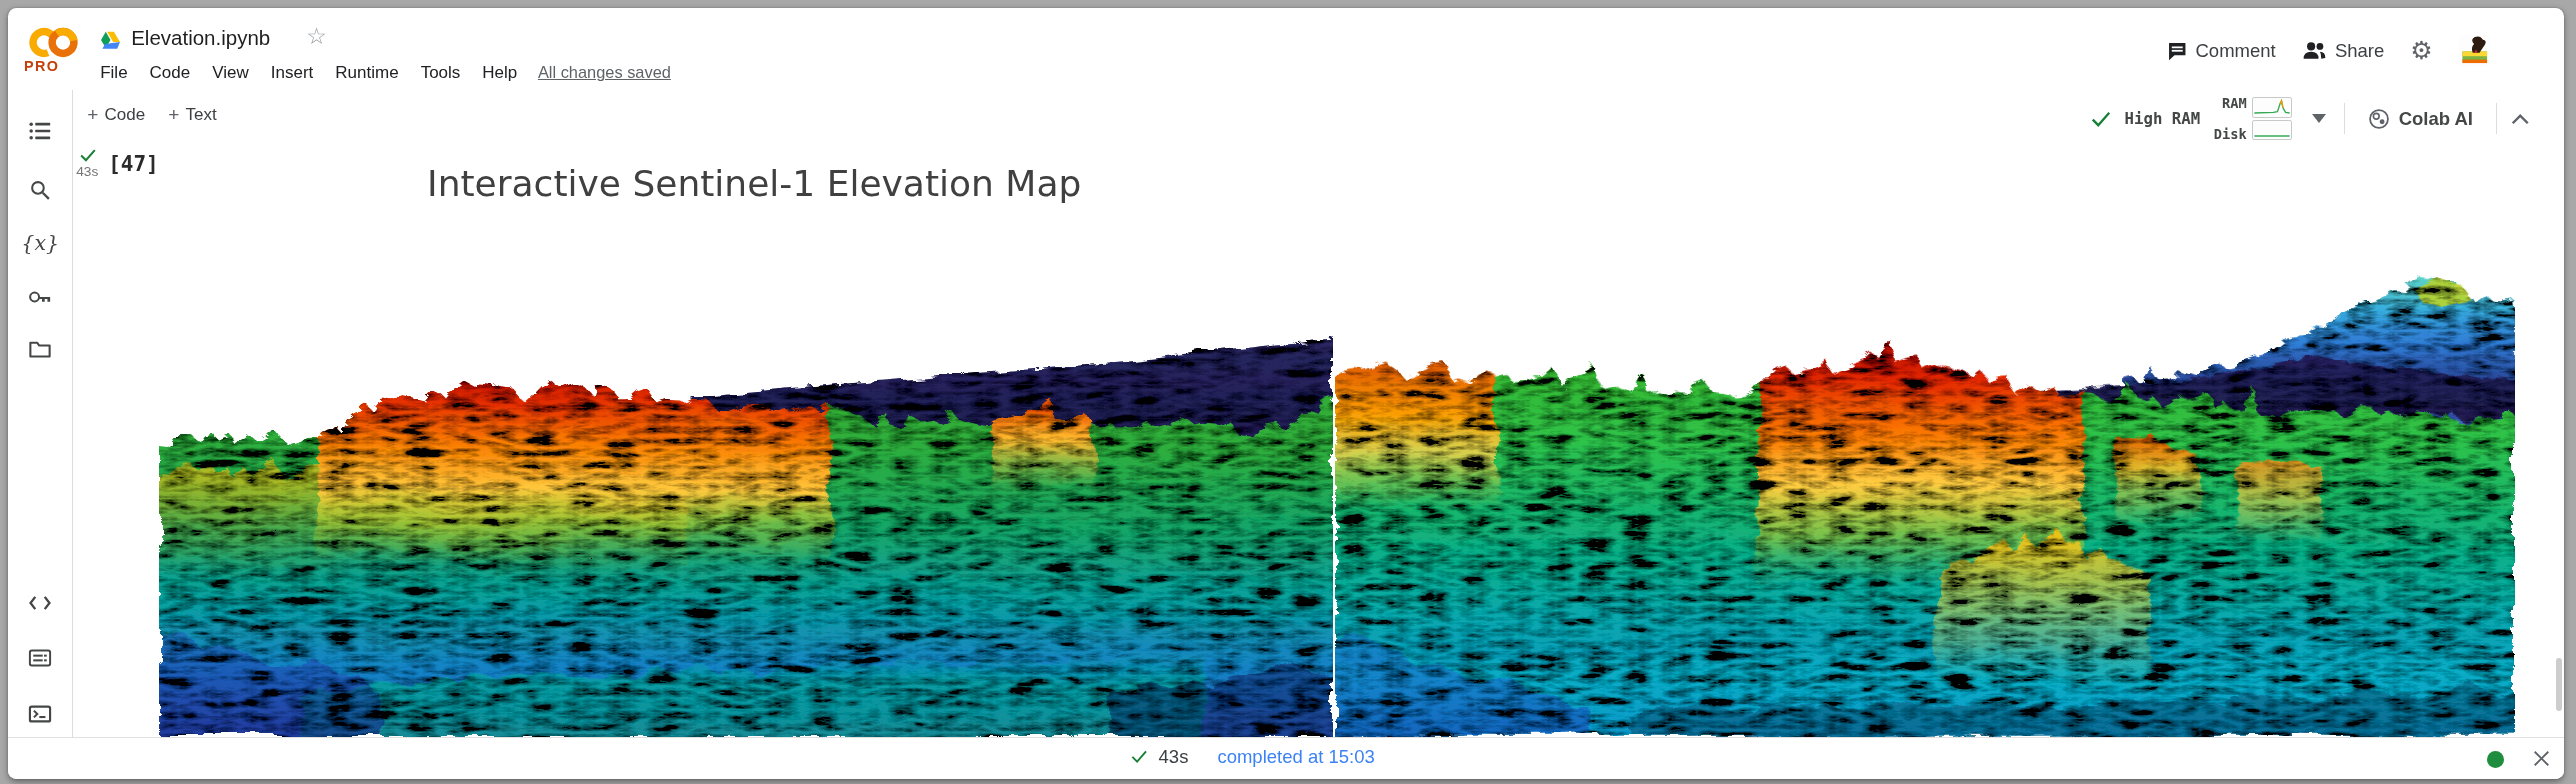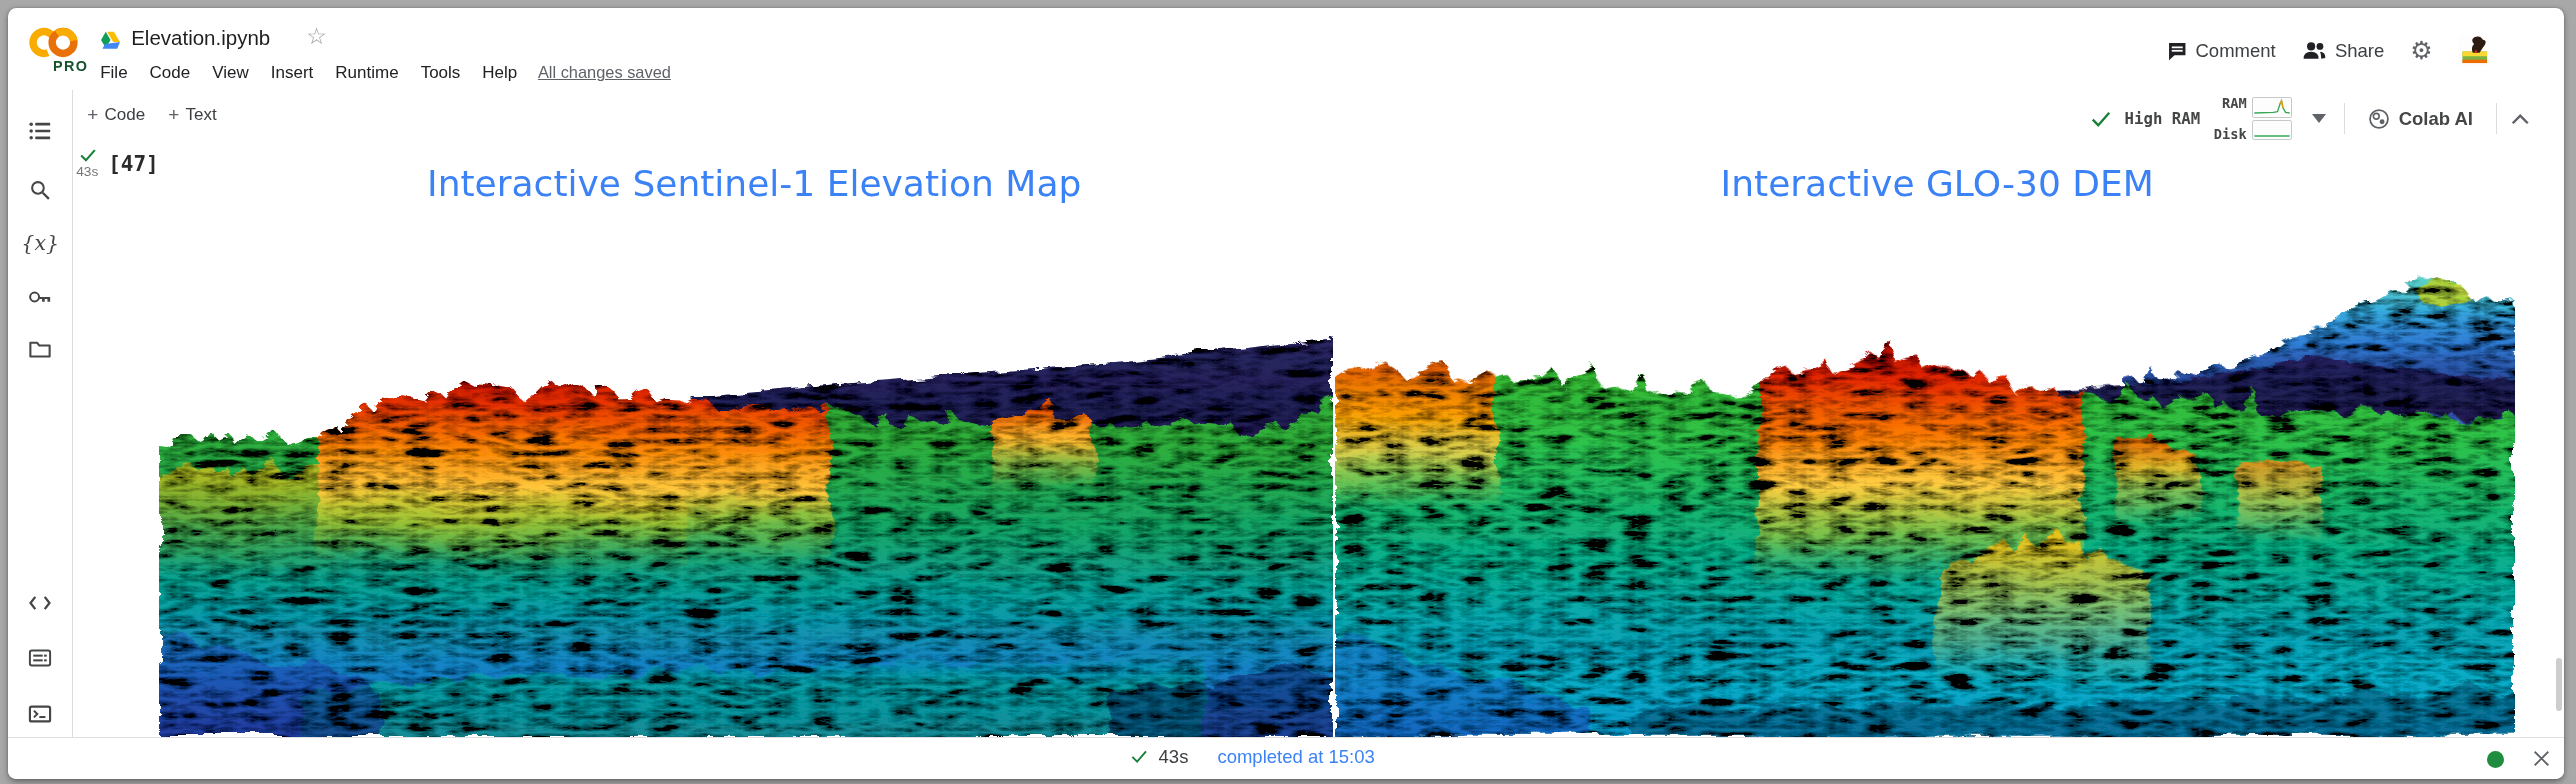--- a/index.html
+++ b/index.html
@@ -2,22 +2,22 @@
 <html style="font-size:11px"><head>
 <meta charset="utf-8">
 <style>
   html,body{margin:0;padding:0;width:2576px;height:785px;overflow:hidden;
     background:#a8a8a8;font-family:"Liberation Sans",sans-serif;}
   #window{position:absolute;left:8.2px;top:8.2px;width:2556px;height:771px;background:#fff;
     border-radius:8.2px;box-shadow:0 2.1px 6.8px rgba(0,0,0,.38),0 0 1.4px rgba(0,0,0,.35);overflow:hidden;}
   .abs{position:absolute;}
   
   #logo{left:20.5px;top:15.7px;width:49px;height:37px;}
-  #logo-sub{left:38px;top:50px;width:49px;text-align:center;font-size:14.4px;font-weight:bold;
-    letter-spacing:1.4px;color:#14532d;}
+  #logo-sub{left:9px;top:50px;width:49px;text-align:center;font-size:14.4px;font-weight:bold;
+    letter-spacing:1.4px;color:#c2410c;}
   #nb-title{left:123px;top:18px;font-size:20.5px;color:#1f1f1f;}
   #star{left:298px;top:16.4px;font-size:23px;color:#9aa0a6;line-height:23px;}
   .menu-row{left:92px;top:53px;height:23px;display:flex;align-items:center;}
   .menu-item{font-size:17px;color:#202124;padding:0 11px;}
   .menu-item:first-child{padding-left:0;}
   #autosave{font-size:16.4px;color:#5f6368;text-decoration:underline;margin-left:9.6px;text-align:right;}
   .hdr-actions{right:74px;top:27px;display:flex;align-items:center;gap:26px;}
   .hdr-btn{display:flex;align-items:center;gap:8.2px;font-size:18.5px;color:#3c4043;}
   #gear{font-size:25px;color:#5f6368;line-height:25px;}
   #avatar{width:31.5px;height:31.5px;border-radius:4.1px;overflow:hidden;}
@@ -38,21 +38,21 @@
   #colab-ai{display:flex;align-items:flex-start;gap:8.2px;margin:7px 23px;font-size:18.5px;color:#444746;}
   #collapse{margin:0 19px 0 12.3px;}
   
   #sidebar{left:0;top:82px;width:64px;bottom:41px;border-right:1.4px solid #dadce0;background:#fff;}
   .sb-icon{position:absolute;left:50%;transform:translate(-50%,-50%);color:#444746;}
   
   #content{left:65px;top:132px;right:0;bottom:47px;background:#fff;}
   #gutter-check{left:71px;top:140px;}
   #gutter-time{left:68px;top:156px;font-size:13.7px;color:#757575;}
   #exec-count{left:100px;top:144px;font-size:21px;font-weight:600;color:#2b2b2b;}
-  .fig-title{top:157px;height:37px;line-height:37px;font-size:36px;color:#3b82f6;
+  .fig-title{top:157px;height:37px;line-height:37px;font-size:36px;color:#404040;
     font-family:"DejaVu Sans",sans-serif;text-align:center;transform:translateX(-50%);white-space:nowrap;}
   #title-left{left:746px;} #title-right{left:1929px;}
   .panel{overflow:hidden;}
   
   #statusbar{left:0;right:0;bottom:0;height:41px;background:#fff;border-top:1.4px solid #e0e0e0;}
   #status-group{position:absolute;left:1123px;top:0;height:38px;display:flex;align-items:center;gap:11px;}
   #status-time{font-size:18.5px;color:#3c4043;}
   #status-msg{font-size:18.5px;color:#3b82f6;margin-left:18px;}
   #kernel-dot{position:absolute;right:60px;top:13px;width:17px;height:17px;border-radius:50%;background:#1e8e3e;}
   #close-x{position:absolute;right:13.7px;top:11px;}
@@ -209,21 +209,20 @@
 
   <div class="abs" id="content"></div>
 
   <svg class="abs" id="gutter-check" width="18" height="15" viewBox="0 0 26 22">
     <path d="M3,11 L10,18 L23,3" fill="none" stroke="#188038" stroke-width="3"></path>
   </svg>
   <div class="abs" id="gutter-time">43s</div>
   <div class="abs mono" id="exec-count">[47]</div>
 
   <div class="abs fig-title" id="title-left">Interactive Sentinel-1 Elevation Map</div>
-  <div class="abs fig-title" id="title-right">Interactive GLO-30 DEM</div>
 
   <svg class="abs panel" id="panelL" style="left:151px;top:314px" width="1174" height="415" viewBox="0 0 1715 606">
       <defs>
         <filter id="roughL" x="-4%" y="-8%" width="108%" height="116%">
           <feTurbulence type="fractalNoise" baseFrequency="0.005 0.018" numOctaves="4" seed="11" result="n1"></feTurbulence>
           <feDisplacementMap in="SourceGraphic" in2="n1" scale="24" xChannelSelector="R" yChannelSelector="G" result="d1"></feDisplacementMap>
           <feTurbulence type="fractalNoise" baseFrequency="0.045 0.12" numOctaves="2" seed="16" result="n2"></feTurbulence>
           <feDisplacementMap in="d1" in2="n2" scale="11" result="d2"></feDisplacementMap>
           <feTurbulence type="turbulence" baseFrequency="0.017 0.06" numOctaves="4" seed="20" result="g1"></feTurbulence>
           <feColorMatrix in="g1" type="matrix" values="0 0 0 0 0  0 0 0 0 0  0 0 0 0 0  1.2 1.2 1.2 0 -0.8" result="ga"></feColorMatrix>

